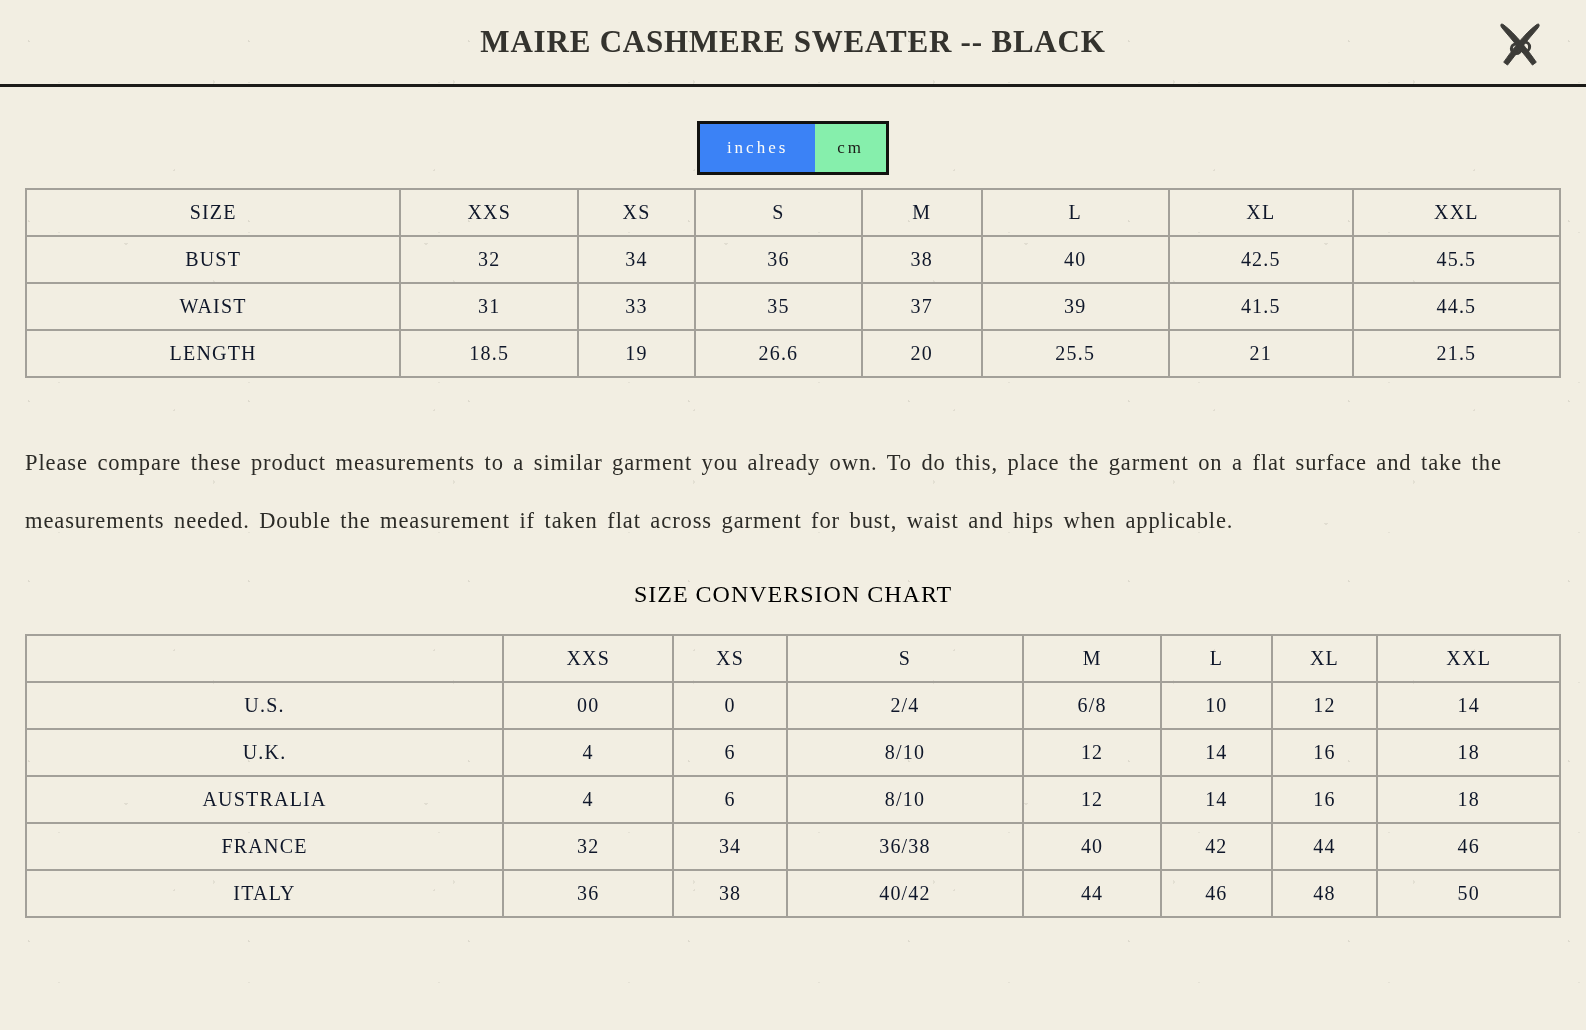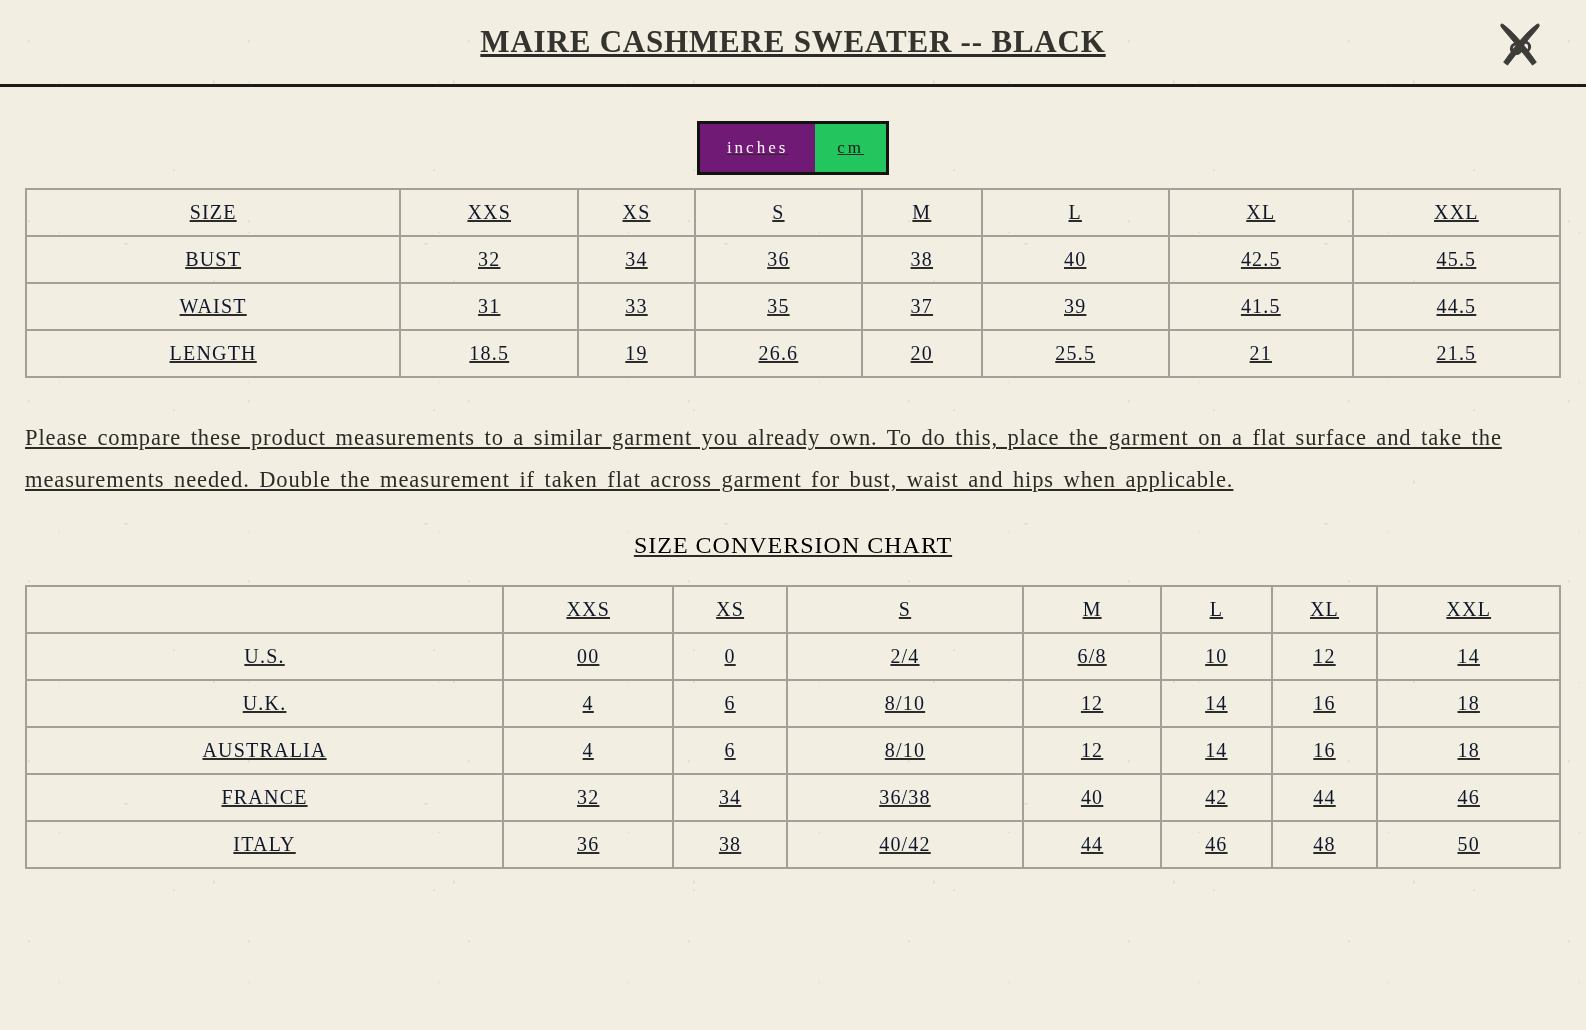--- a/index.html
+++ b/index.html
@@ -10,21 +10,21 @@
     background-color:#f2eee2;
     background-image:
       radial-gradient(circle 1px at 13% 23%, rgba(101,98,82,.14) 99%, transparent 100%),
       radial-gradient(circle 1px at 67% 71%, rgba(101,98,82,.12) 99%, transparent 100%),
       radial-gradient(ellipse 2.5px 1px at 42% 87%, rgba(101,98,82,.12) 99%, transparent 100%),
       radial-gradient(ellipse 1px 2.5px at 89% 41%, rgba(101,98,82,.10) 99%, transparent 100%),
       radial-gradient(circle 1px at 31% 55%, rgba(101,98,82,.09) 99%, transparent 100%);
     background-size:220px 180px, 260px 240px, 300px 280px, 240px 200px, 190px 150px;
     overflow:hidden;
   }
-  .page { position:relative; width:1586px; height:840px;text-decoration:underline; }
+  .page { position:relative; width:1586px; height:840px; }
 
   
   .modal-header {
     position:relative; height:87px;
     border-bottom:3px solid #1c1b18;
     display:flex; align-items:center; justify-content:center;
   }
   .title {
     font-size:31px; font-weight:700; letter-spacing:.8px; color:#34332e;
   }
@@ -37,42 +37,42 @@
 
   
   .toggle-wrap { margin-top:34px; display:flex; justify-content:center; }
   .unit-toggle {
     display:inline-flex; border:3px solid #121210; height:54px;
   }
   .unit-toggle button {
     font-family:inherit; font-size:17px; letter-spacing:3px;
     border:none; cursor:pointer; height:100%;
   }
-  .unit-toggle .opt-selected { background:#701a75; color:#fdfcf8; padding:0 27px; }
-  .unit-toggle .opt-unselected { background:#22c55e; color:#1c1b18; padding:0 22px; }
+  .unit-toggle .opt-selected { background:#3b82f6; color:#fdfcf8; padding:0 27px; }
+  .unit-toggle .opt-unselected { background:#86efac; color:#1c1b18; padding:0 22px; }
 
   
   table {
     border-collapse:collapse; table-layout:fixed;
     width:1536px; margin:16px 25px;
     font-size:20px; color:#0f172a;
   }
   th, td {
     border:2px solid #a3a099;
     height:47px; text-align:center; vertical-align:middle;
     font-weight:400; letter-spacing:1.2px; padding:0 4px;
     overflow:hidden; white-space:nowrap;
   }
   .measurement-table { margin-top:13px; }
   .conversion-table  { margin-top:26px; }
 
   
   .note {
-    margin:39px 25px 0;
-    font-size:22.5px; line-height:42px;
+    margin:56px 25px 0;
+    font-size:22.5px; line-height:58px;
     letter-spacing:.9px; word-spacing:3px;
     color:#2c2b27; max-width:1530px;
   }
 
   
   .conversion-title {
     margin-top:31px; text-align:center;
     font-size:24px; font-weight:400; letter-spacing:1px; color:#000000;
   }
 </style>

